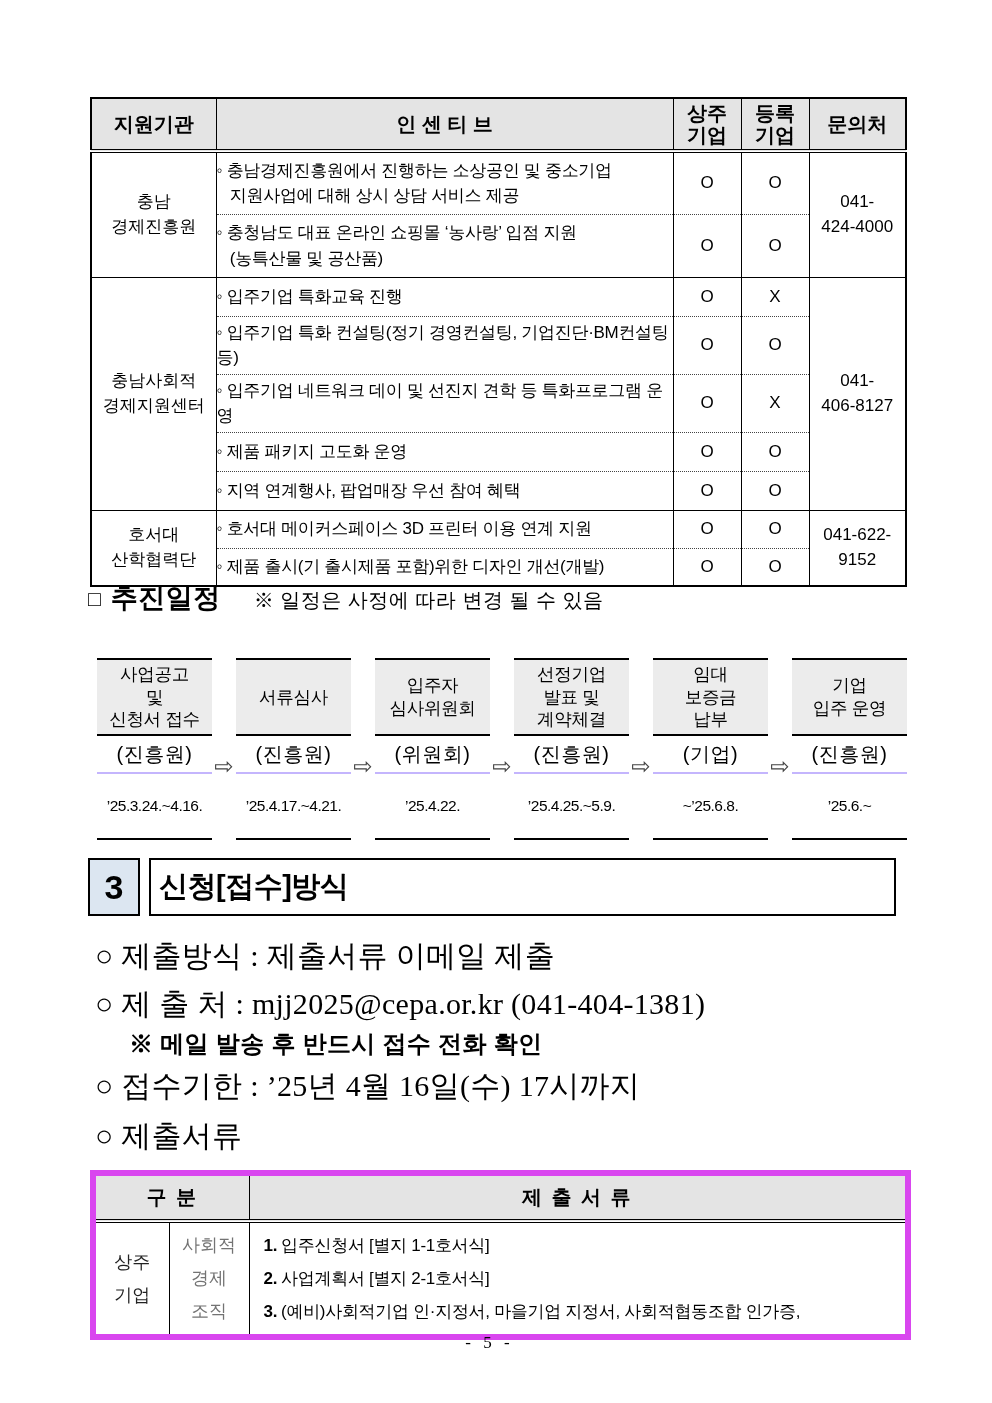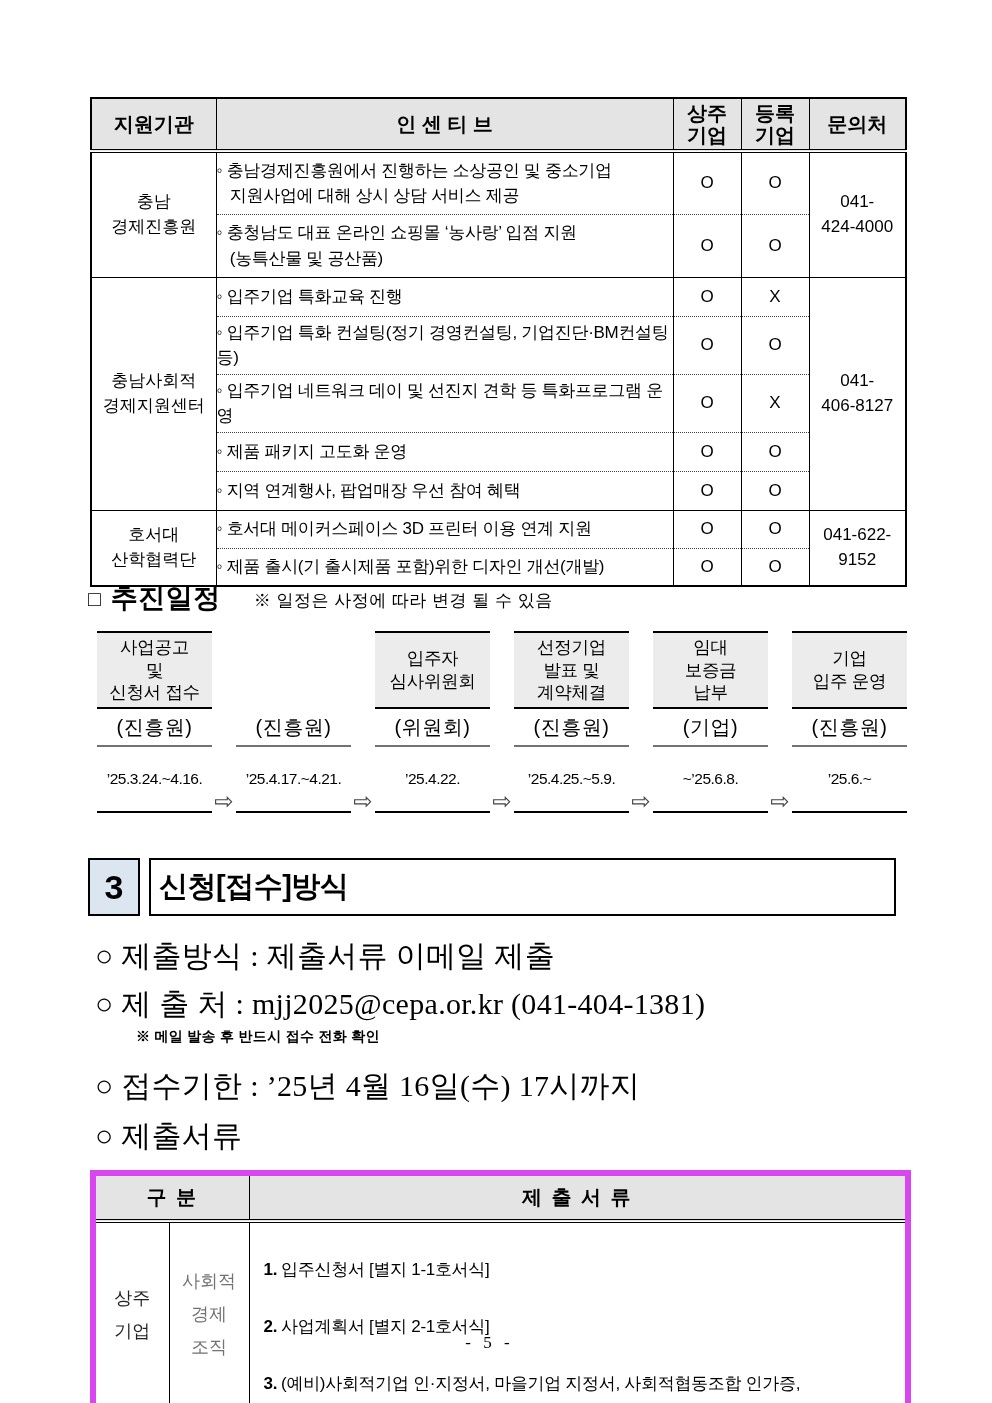--- a/index.html
+++ b/index.html
@@ -29,32 +29,32 @@
   td.incentive-cell { padding:3px 4px 3px 0; white-space:pre-wrap; line-height:1.5; letter-spacing:-0.3px; }
   td.mark-cell { text-align:center; font-size:14px; }
   td.org-cell, td.contact-cell { text-align:center; white-space:pre-line; font-size:17.5px; line-height:1.45;margin-left:18px; }
   tr.sub-row td { border-top:1.2px dotted #444; }
   tr.group-start td { border-top:1.2px solid #000; }
 
   
   .sched-head { position:absolute; left:88px; top:580px; display:flex; align-items:center; }
   .sched-square { font-size:21px; margin-right:10px; line-height:1; }
   .sched-title { font-size:27px; font-weight:800; letter-spacing:0.5px; }
-  .sched-note { font-size:17px; margin-left:33px; letter-spacing:0.5px; padding-top:4px; }
-
-  
-  #flow { position:absolute; left:97px; top:631px; width:810px; display:flex;align-items:flex-end; }
+  .sched-note { font-size:20px; margin-left:33px; letter-spacing:0.5px; padding-top:4px; }
+
+  
+  #flow { position:absolute; left:97px; top:658px; width:810px; display:flex; }
   .step { width:115px; display:flex; flex-direction:column; }
   .step-title {
     height:74px; background:#ececec; border-top:2px solid #000; border-bottom:2px solid #000;
     display:flex; align-items:center; justify-content:center; text-align:center;
     font-size:17.5px; line-height:1.3; white-space:pre-line; letter-spacing:-0.3px;
   }
   .step-org {
-    height:36px; border-bottom:2px solid #737373; display:flex; align-items:center; justify-content:center;
+    height:36px; border-bottom:2px solid #c4b5fd; display:flex; align-items:center; justify-content:center;
     font-size:20px; letter-spacing:0.5px;
   }
   .step-date {
     height:64px; border-bottom:2px solid #000; display:flex; align-items:center; justify-content:center;
     font-size:15.5px; letter-spacing:-0.5px;
   }
   .flow-arrow { width:24px; text-align:center; font-size:23px; color:#444; padding-top:97px; line-height:1; }
 
   
   #banner { position:absolute; left:88px; top:858px; display:flex; gap:9px; }
@@ -66,38 +66,38 @@
     width:747px; height:58px; border:2.5px solid #000; box-sizing:border-box;
     display:flex; align-items:center; font-size:29px; font-weight:800; padding-left:8px; letter-spacing:-0.5px;
   }
 
   
   .bullet {
     position:absolute; left:95px; font-family:"Liberation Serif", serif;
     font-size:30px; letter-spacing:0.3px; white-space:pre;
   }
   .bullet-note {
-    position:absolute; left:136px; font-family:"Liberation Sans", sans-serif;
-    font-size:14px; font-weight:600; letter-spacing:0.3px;
+    position:absolute; left:129px; font-family:"Liberation Sans", sans-serif;
+    font-size:24px; font-weight:600; letter-spacing:0.3px;
   }
 
   
   table.docs {
     position:absolute; left:90px; top:1170px; width:815px;
     border-collapse:collapse; table-layout:fixed; border:6px solid #d946ef;
   }
   table.docs th {
     background:#e4e4e4; border:1.5px solid #000; border-bottom:4px double #000;
     height:41px; font-size:20px; font-weight:700; letter-spacing:2px;
   }
   table.docs td { border:1.2px solid #000; vertical-align:middle; }
   td.docs-col1 { text-align:center; font-size:18px; white-space:pre-line; line-height:1.8; color:#222; }
   td.docs-col2 { text-align:center; font-size:18px; white-space:pre-line; line-height:1.85; color:#737373; }
   td.docs-items { padding:6px 6px 6px 14px; }
-  .doc-item { font-size:17px; line-height:33px; letter-spacing:-0.3px;margin-top:24px; }
+  .doc-item { font-size:17px; line-height:33px; letter-spacing:-0.3px; }
   .doc-item b { font-weight:700; margin-right:4px; }
   table.docs tr.docs-body { height:100px; }
 
   
   .footer {
     position:absolute; top:1333px; left:0; width:100%; text-align:center;
     font-size:17px; font-family:"Liberation Serif", serif; letter-spacing:4px;
   }
 </style>
 </head>
@@ -196,20 +196,21 @@
   <div id="flow">
       <div class="step">
         <div class="step-title">사업공고
 및
 신청서 접수</div>
         <div class="step-org">(진흥원)</div>
         <div class="step-date">’25.3.24.~4.16.</div>
       </div>
       <div class="flow-arrow">⇨</div>
       <div class="step">
+        <div class="step-title">서류심사</div>
         <div class="step-org">(진흥원)</div>
         <div class="step-date">’25.4.17.~4.21.</div>
       </div>
       <div class="flow-arrow">⇨</div>
       <div class="step">
         <div class="step-title">입주자
 심사위원회</div>
         <div class="step-org">(위원회)</div>
         <div class="step-date">’25.4.22.</div>
       </div>

